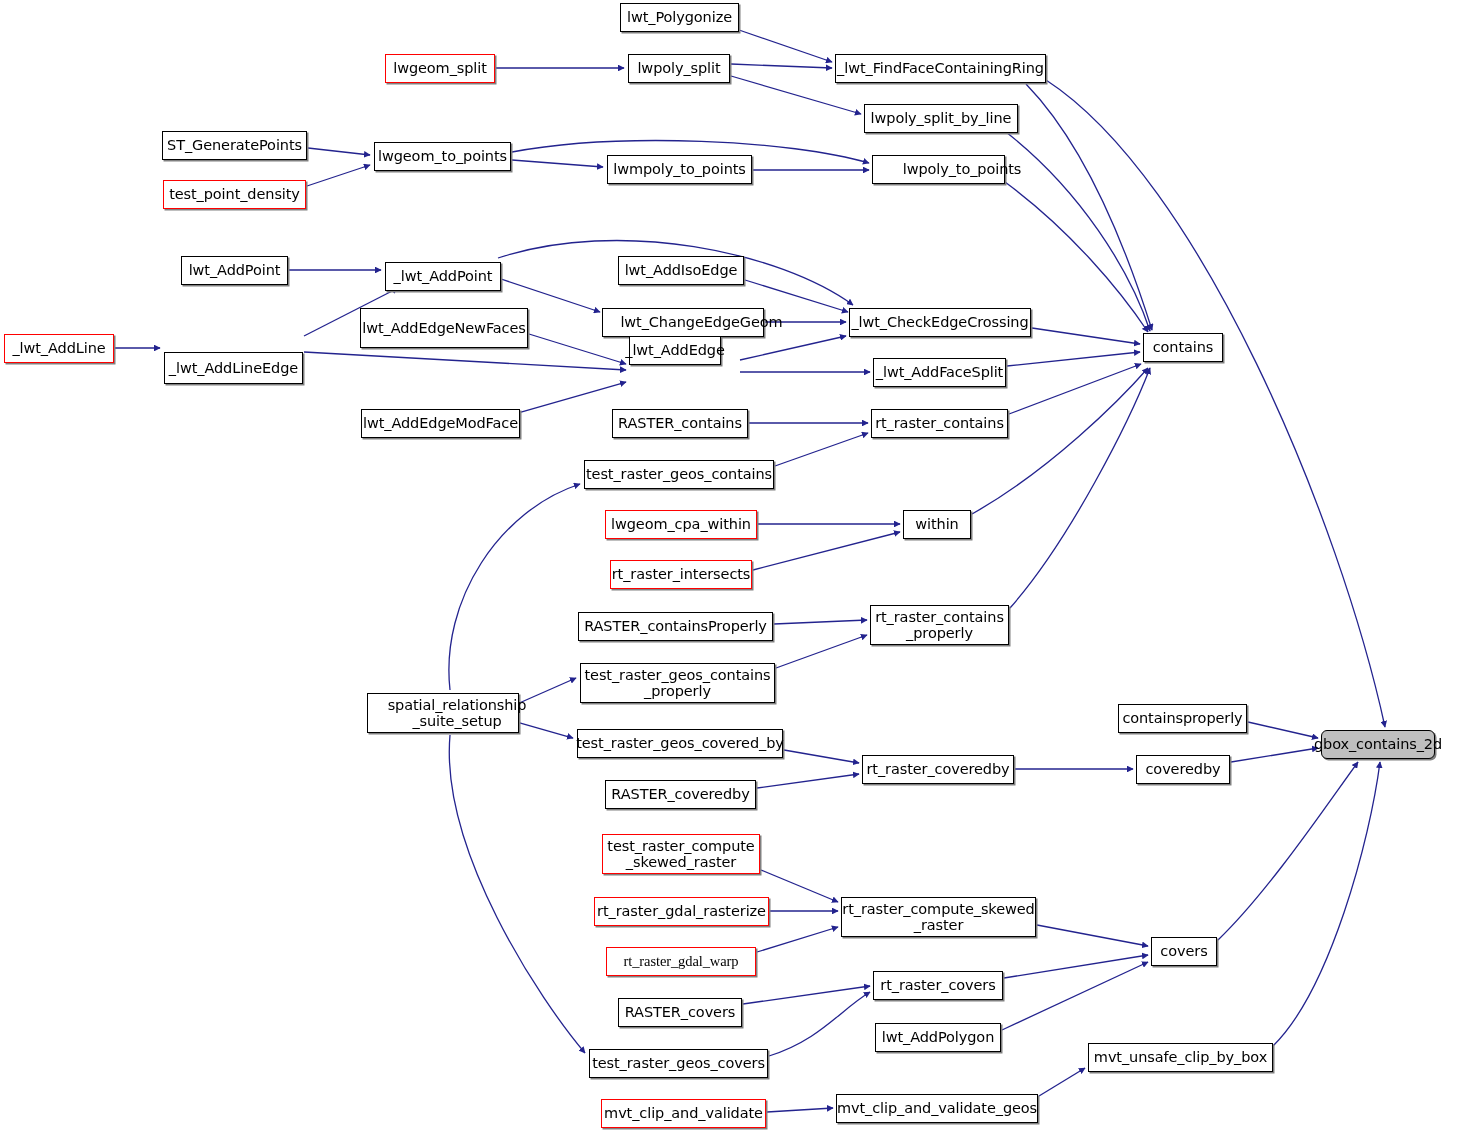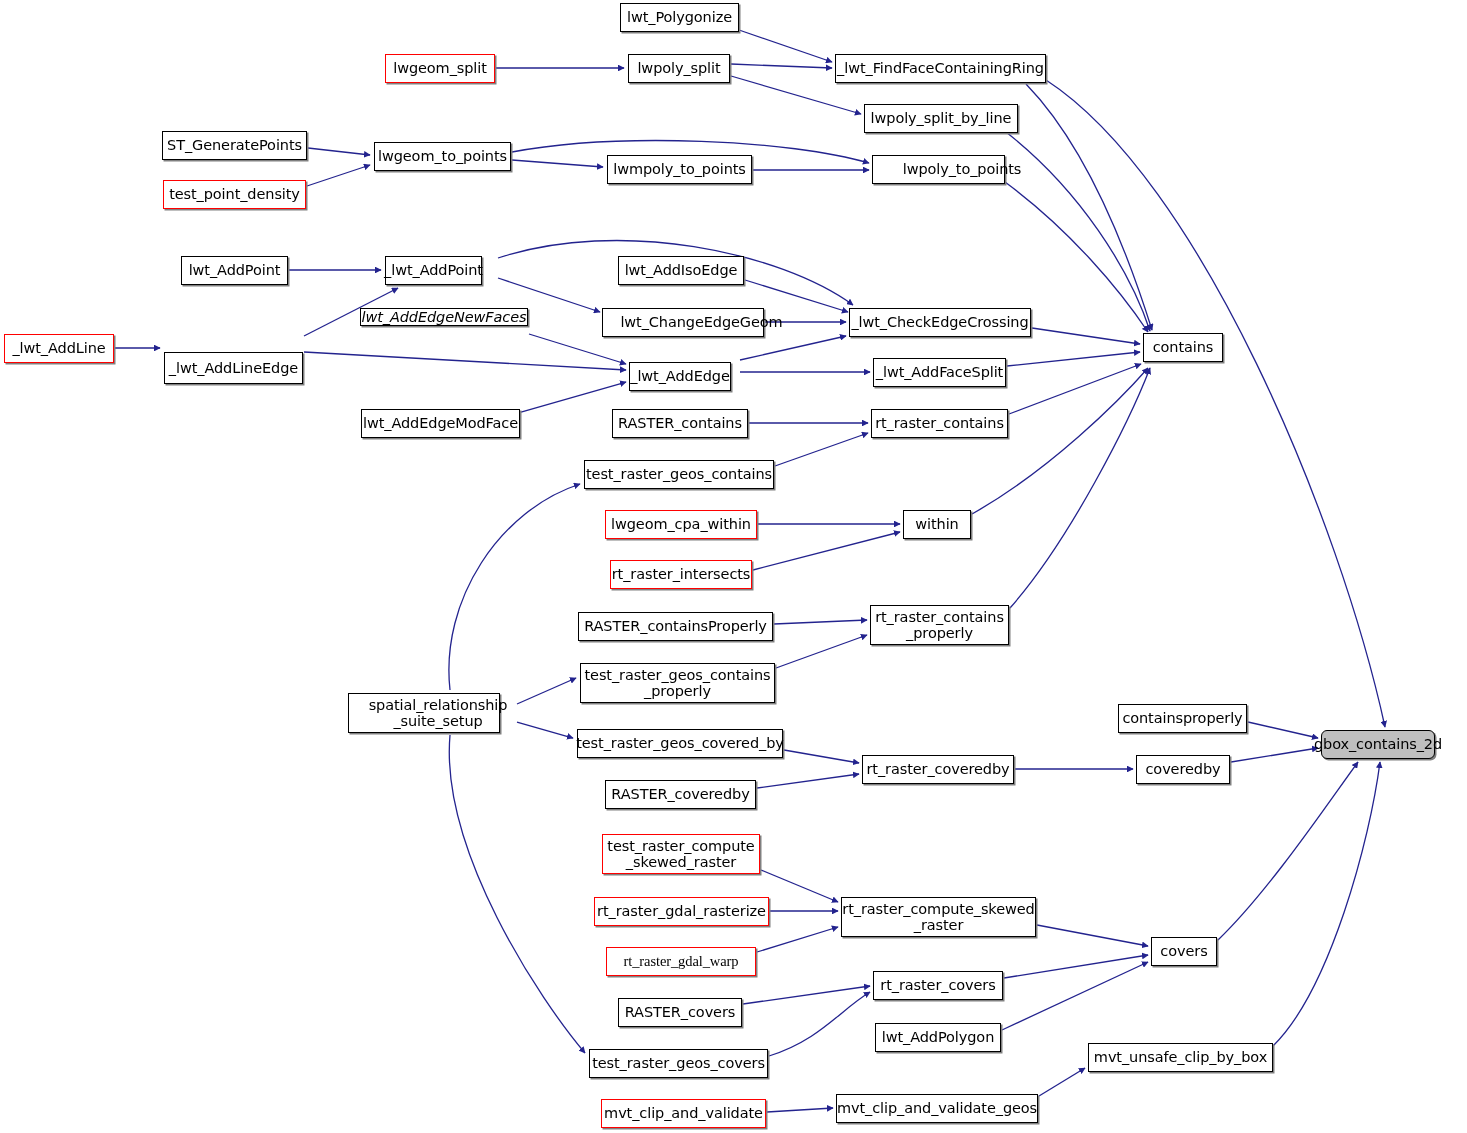--- a/index.html
+++ b/index.html
@@ -91,44 +91,44 @@
       <div class="node red" style="left: 385px; top: 54px; width: 110px; height: 29px;">lwgeom_split</div>
       <div class="node" style="left: 628px; top: 54px; width: 102px; height: 29px;">lwpoly_split</div>
       <div class="node" style="left: 835px; top: 54px; width: 211px; height: 29px;">_lwt_FindFaceContainingRing</div>
       <div class="node" style="left: 864px; top: 104px; width: 154px; height: 29px;">lwpoly_split_by_line</div>
       <div class="node" style="left: 162px; top: 131px; width: 145px; height: 29px;">ST_GeneratePoints</div>
       <div class="node" style="left: 374px; top: 142px; width: 137px; height: 29px;">lwgeom_to_points</div>
       <div class="node" style="left: 607px; top: 155px; width: 145px; height: 29px;">lwmpoly_to_points</div>
       <div class="node" style="left: 872px; top: 155px; width: 133px; height: 29px; padding-left: 47px;">lwpoly_to_points</div>
       <div class="node red" style="left: 163px; top: 180px; width: 143px; height: 29px;">test_point_density</div>
       <div class="node" style="left: 181px; top: 256px; width: 107px; height: 29px;">lwt_AddPoint</div>
-      <div class="node" style="left: 385px; top: 256px; width: 97px; height: 29px;">_lwt_AddPoint</div>
+      <div class="node" style="left: 385px; top: 262px; width: 116px; height: 29px;">_lwt_AddPoint</div>
       <div class="node" style="left: 618px; top: 256px; width: 126px; height: 29px;">lwt_AddIsoEdge</div>
-      <div class="node" style="left: 360px; top: 308px; width: 168px; height: 18px; font-style: italic;">lwt_AddEdgeNewFaces</div>
+      <div class="node" style="left: 360px; top: 308px; width: 168px; height: 40px;">lwt_AddEdgeNewFaces</div>
       <div class="node" style="left: 602px; top: 308px; width: 162px; height: 29px; padding-left: 37px;">lwt_ChangeEdgeGeom</div>
       <div class="node" style="left: 849px; top: 308px; width: 182px; height: 29px;">_lwt_CheckEdgeCrossing</div>
       <div class="node" style="left: 1143px; top: 333px; width: 80px; height: 29px;">contains</div>
       <div class="node red" style="left: 4px; top: 334px; width: 110px; height: 29px;">_lwt_AddLine</div>
       <div class="node" style="left: 164px; top: 352px; width: 139px; height: 32px;">_lwt_AddLineEdge</div>
-      <div class="node" style="left: 629px; top: 362px; width: 102px; height: 29px;">_lwt_AddEdge</div>
+      <div class="node" style="left: 629px; top: 336px; width: 92px; height: 29px;">_lwt_AddEdge</div>
       <div class="node" style="left: 873px; top: 358px; width: 133px; height: 29px;">_lwt_AddFaceSplit</div>
       <div class="node" style="left: 361px; top: 409px; width: 159px; height: 29px;">lwt_AddEdgeModFace</div>
       <div class="node" style="left: 612px; top: 409px; width: 136px; height: 29px;">RASTER_contains</div>
       <div class="node" style="left: 871px; top: 409px; width: 137px; height: 29px;">rt_raster_contains</div>
       <div class="node" style="left: 584px; top: 460px; width: 190px; height: 29px;">test_raster_geos_contains</div>
       <div class="node red" style="left: 605px; top: 510px; width: 152px; height: 29px;">lwgeom_cpa_within</div>
       <div class="node" style="left: 903px; top: 510px; width: 68px; height: 29px;">within</div>
       <div class="node red" style="left: 610px; top: 560px; width: 142px; height: 29px;">rt_raster_intersects</div>
       <div class="node" style="left: 578px; top: 612px; width: 195px; height: 29px;">RASTER_containsProperly</div>
       <div class="node" style="left: 870px; top: 605px; width: 139px; height: 40px;">rt_raster_contains
 _properly</div>
       <div class="node" style="left: 580px; top: 663px; width: 195px; height: 40px;">test_raster_geos_contains
 _properly</div>
       <div class="node" style="left: 1118px; top: 704px; width: 129px; height: 29px;">containsproperly</div>
-      <div class="node" style="left: 348px; top: 693px; width: 152px; height: 40px; padding-left: 28px;">spatial_relationship
+      <div class="node" style="left: 367px; top: 693px; width: 152px; height: 40px; padding-left: 28px;">spatial_relationship
 _suite_setup</div>
       <div class="node hl" style="left: 1321px; top: 730px; width: 114px; height: 29px; border-radius: 6px;">gbox_contains_2d</div>
       <div class="node" style="left: 577px; top: 729px; width: 206px; height: 29px;">test_raster_geos_covered_by</div>
       <div class="node" style="left: 862px; top: 755px; width: 152px; height: 29px;">rt_raster_coveredby</div>
       <div class="node" style="left: 1136px; top: 755px; width: 94px; height: 29px;">coveredby</div>
       <div class="node" style="left: 605px; top: 780px; width: 151px; height: 29px;">RASTER_coveredby</div>
       <div class="node red" style="left: 602px; top: 834px; width: 158px; height: 40px;">test_raster_compute
 _skewed_raster</div>
       <div class="node red" style="left: 594px; top: 897px; width: 175px; height: 29px;">rt_raster_gdal_rasterize</div>
       <div class="node" style="left: 841px; top: 897px; width: 195px; height: 40px;">rt_raster_compute_skewed

